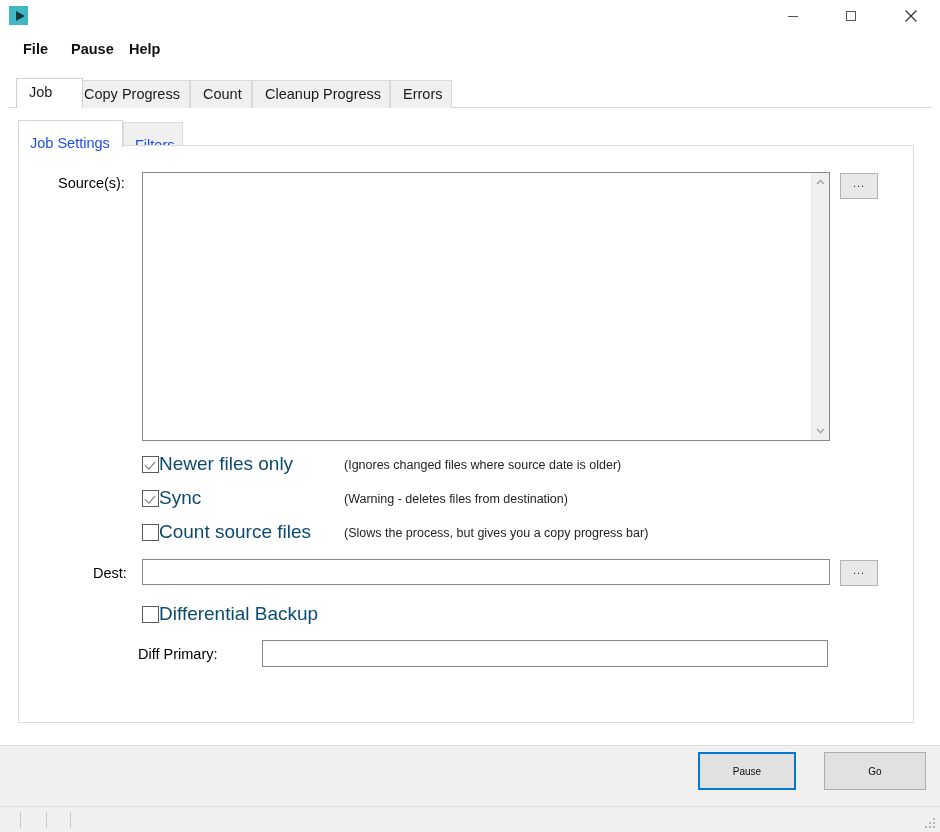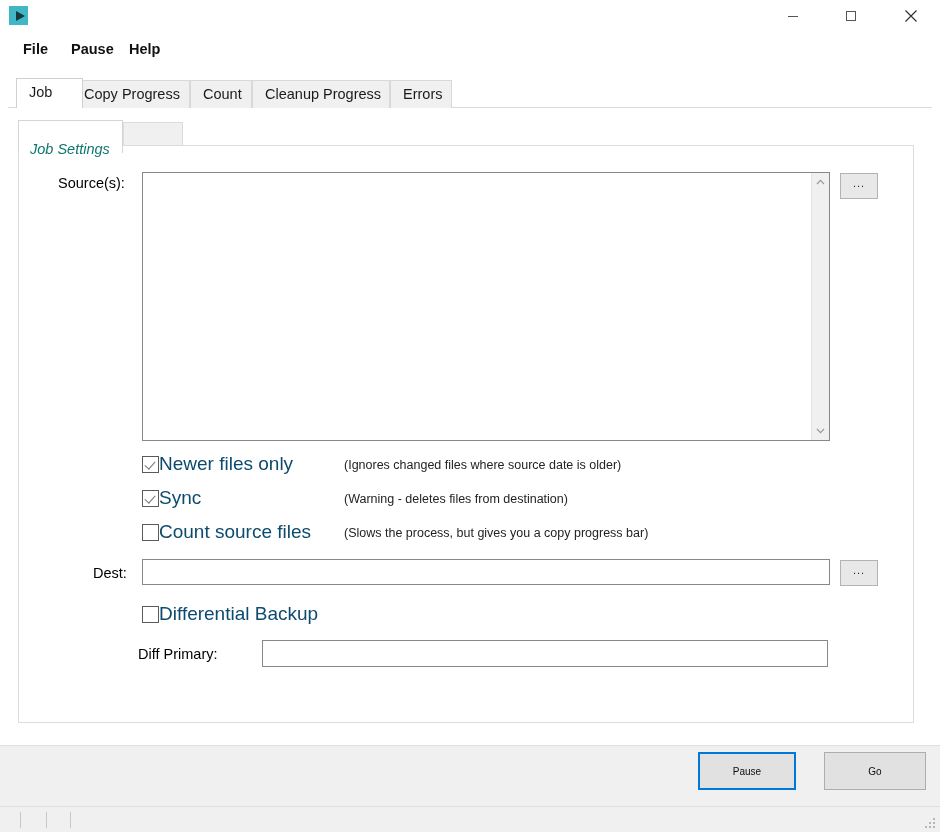--- a/index.html
+++ b/index.html
@@ -123,28 +123,27 @@
     background: #ffffff;
     box-sizing: border-box;
   }
 
   
   .itab {
     position: absolute;
     height: 26px;
     line-height: 25px;
     font-size: 14.5px;
-    color: #0f766e;
-    padding: 16px 11px;
+    color: #1d4ed8;
+    padding: 10px 11px;
     box-sizing: border-box;
     background: #f0f0f0;
     border: 1px solid #dcdcdc;
     border-bottom: none;
     white-space: nowrap;
-    font-style: italic;
   }
   .itab.active {
     background: #ffffff;
     border-color: #d5d5d5;
     height: 28px;
     z-index: 3;
   }
 
   
   #inner-panel {

